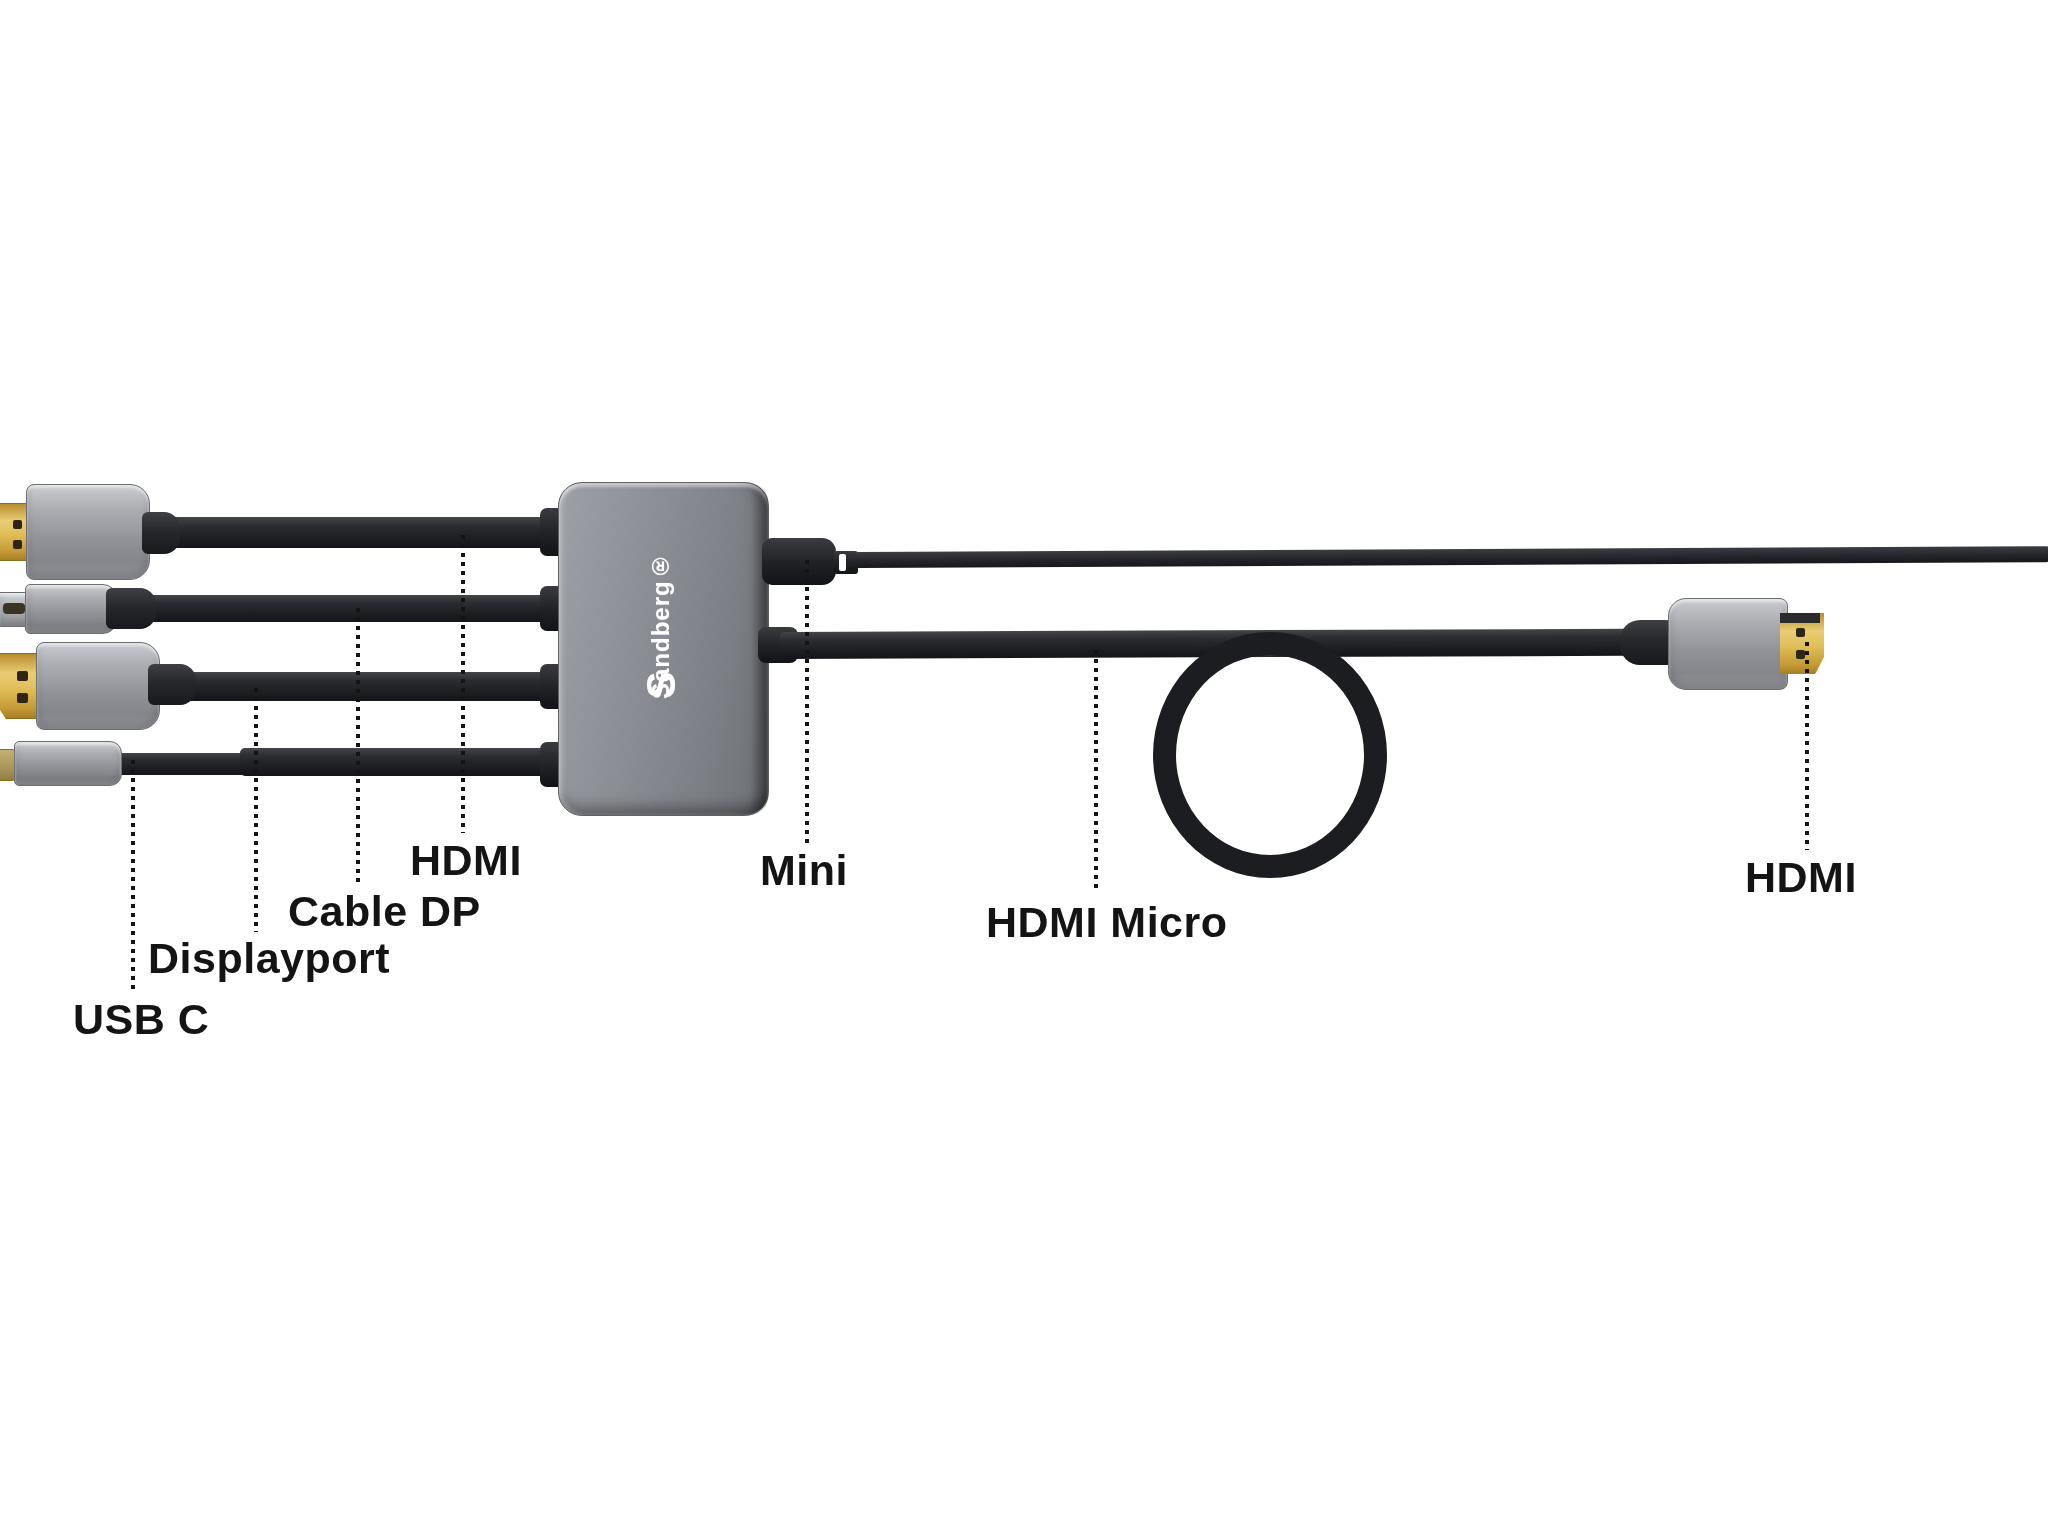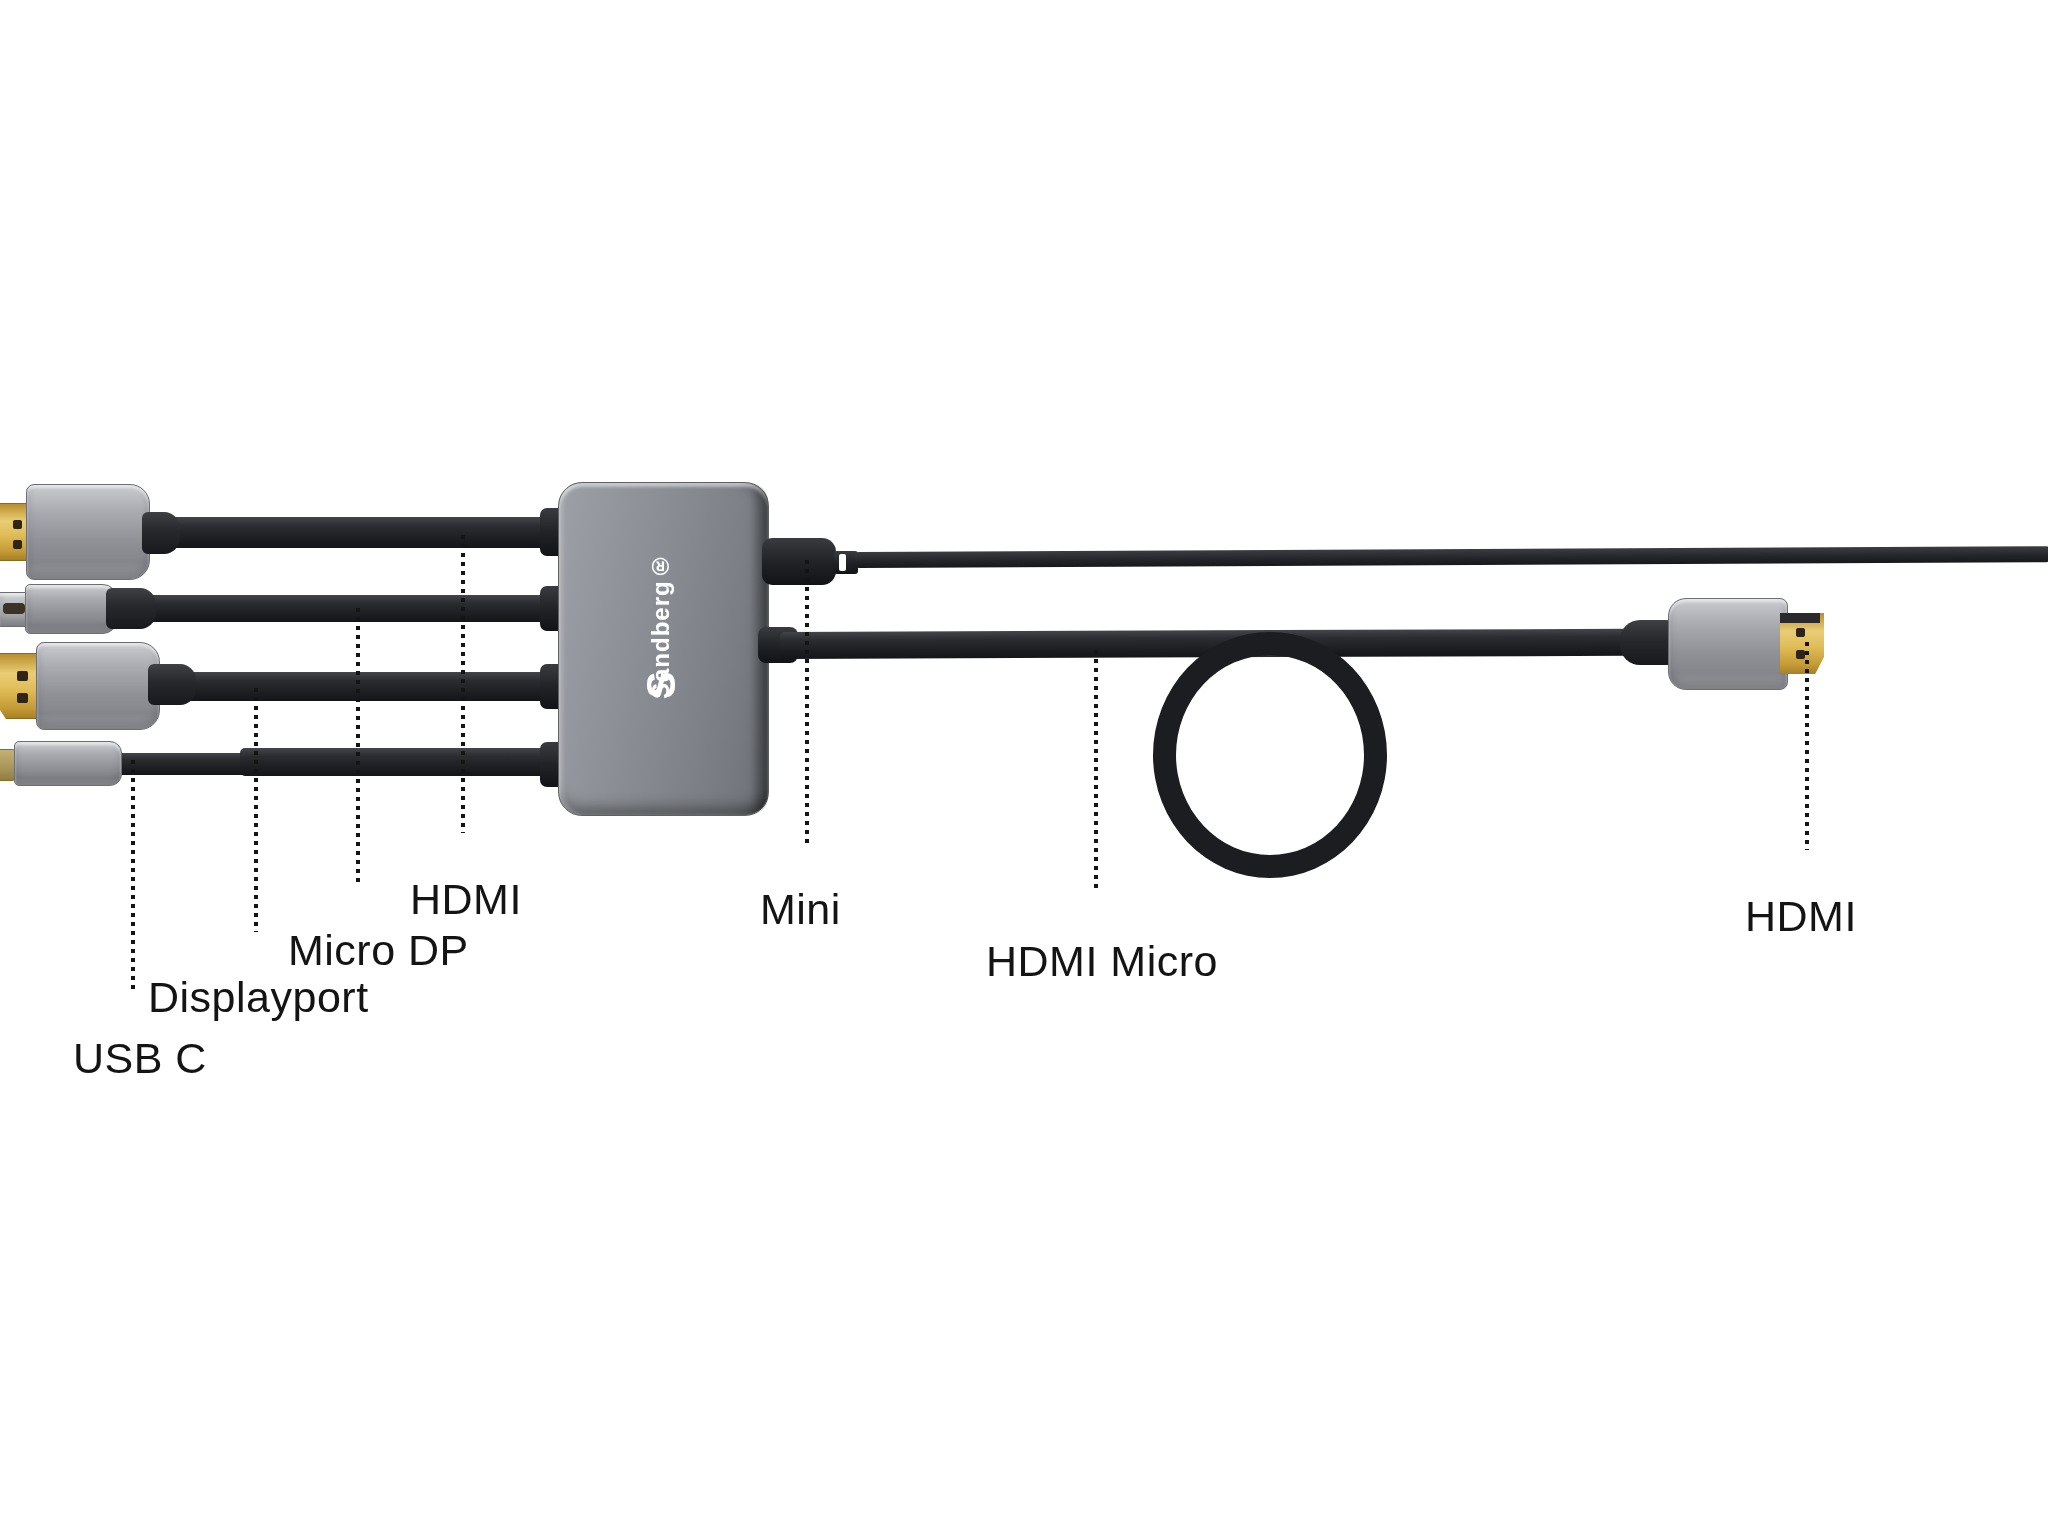--- a/index.html
+++ b/index.html
@@ -85,23 +85,22 @@
     box-shadow:inset 0 2px 2px rgba(255,255,255,.12), 0 2px 2px rgba(255,255,255,.1);
   }
   
   .leader{
     position:absolute;width:4px;
     background-image:repeating-linear-gradient(to bottom,var(--c-label,#141414) 0 4px,transparent 4px 9px);
   }
   .lbl{
     position:absolute;
     color:var(--c-label,#141414);
-    font-size:43px;font-weight:400;white-space:nowrap;
+    font-size:43px;font-weight:700;white-space:nowrap;
     letter-spacing:0.5px;
-    margin-top:39px;
   }
   .notch{position:absolute;background:#fff;border-radius:2px;}
   .slot{position:absolute;background:#3a3426;border-radius:4px;}
 </style>
 </head>
 <body>
 
 <div id="stage">
 
   <div class="cable" style="left:160px;top:517px;width:402px;height:31px;"></div>
@@ -164,20 +163,20 @@
 
   <div class="leader" style="left:131px;top:760px;height:232px;"></div>
   <div class="leader" style="left:254px;top:688px;height:244px;"></div>
   <div class="leader" style="left:356px;top:608px;height:276px;"></div>
   <div class="leader" style="left:461px;top:535px;height:298px;"></div>
   <div class="leader" style="left:805px;top:560px;height:284px;"></div>
   <div class="leader" style="left:1094px;top:650px;height:243px;"></div>
   <div class="leader" style="left:1805px;top:642px;height:208px;"></div>
 
   <div class="lbl" style="left:410px;top:836px;">HDMI</div>
-  <div class="lbl" style="left:288px;top:887px;">Micro DP</div>
+  <div class="lbl" style="left:288px;top:887px;">Cable DP</div>
   <div class="lbl" style="left:148px;top:934px;">Displayport</div>
   <div class="lbl" style="left:73px;top:995px;">USB C</div>
   <div class="lbl" style="left:760px;top:846px;">Mini</div>
   <div class="lbl" style="left:986px;top:898px;">HDMI Micro</div>
   <div class="lbl" style="left:1745px;top:853px;">HDMI</div>
 
 </div>
 
 </body></html>

